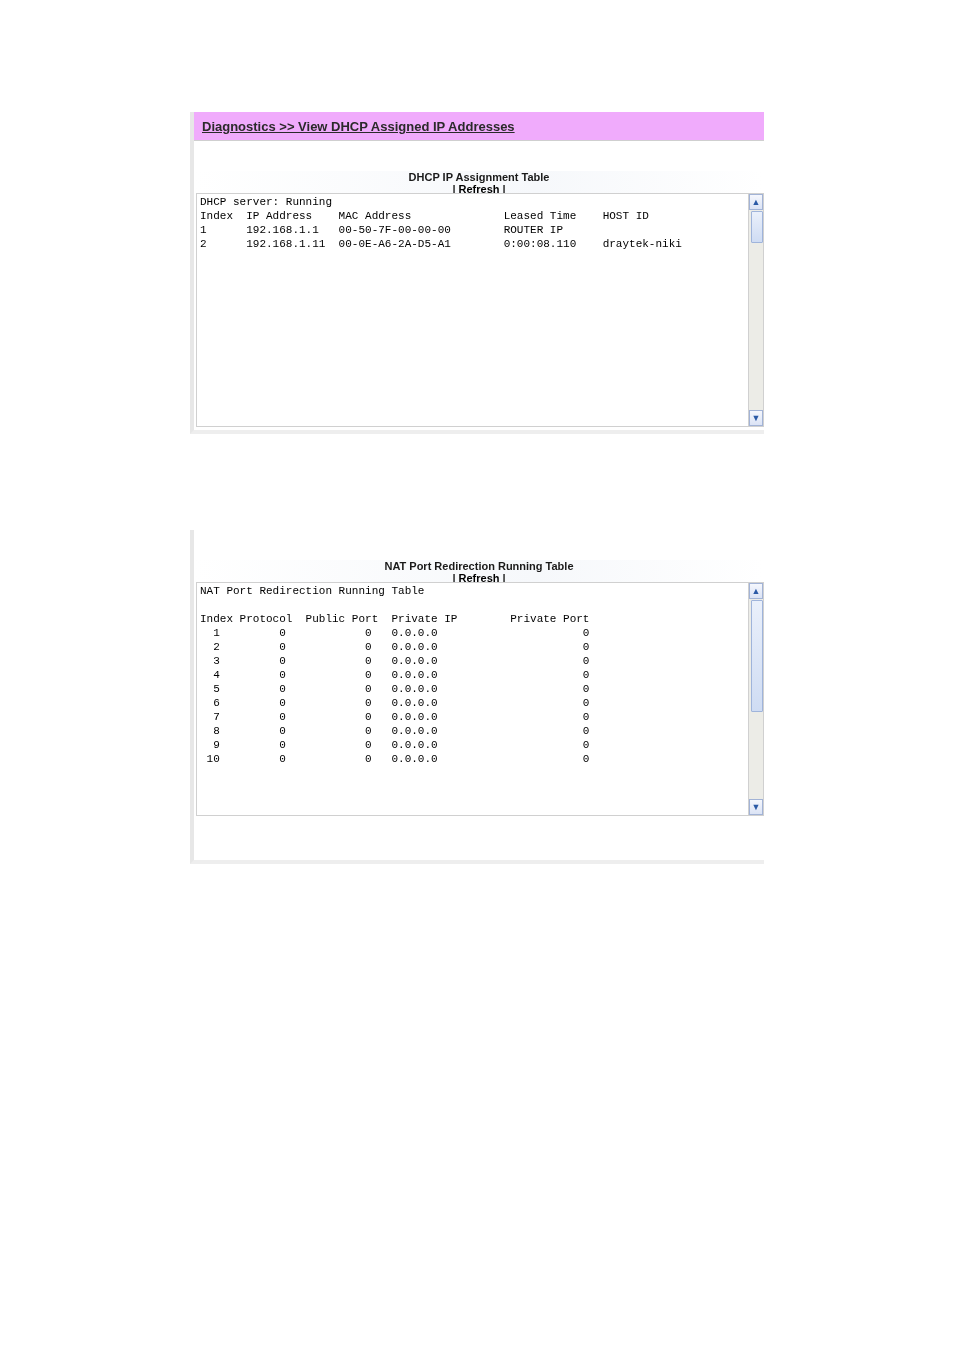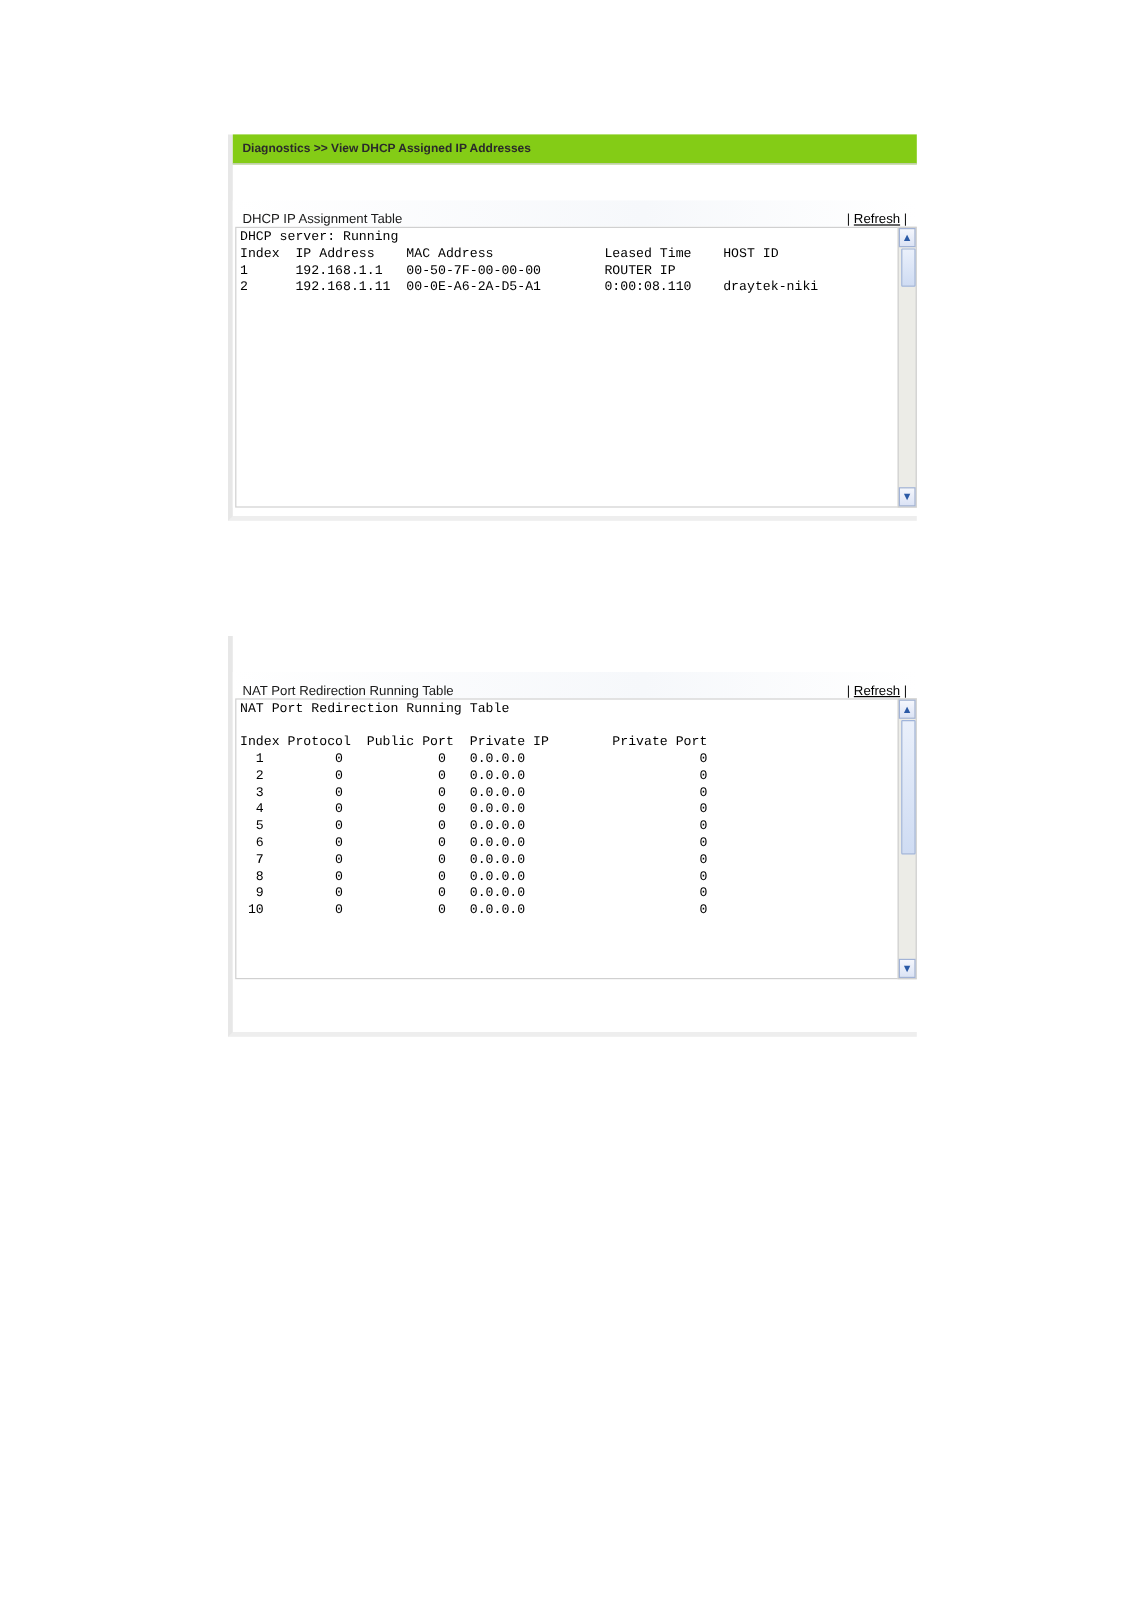--- a/index.html
+++ b/index.html
@@ -15,36 +15,38 @@
       margin-left: 190px;
       background: #ffffff;
       border-left: 4px solid #e7e7e7;
       border-bottom: 4px solid #eeeeee;
       position: relative;
     }
     .panel1 { margin-top: 112px; height: 318px; }
     .panel2 { margin-top: 96px; height: 330px; }
     .breadcrumb {
       font-weight: bold;
-      font-size: 10px;
+      font-size: 13px;
       color: #2a2a2a;
       padding: 7px 8px 6px 8px;
       border-bottom: 1px solid #cfcfcf;
-      background: #84cc16;
+      background: #f0abfc;
+      text-decoration: underline;
     }
     .titlebar {
       display: flex;
-      align-items: flex-end;
+      align-items: center;
       justify-content: space-between;
       padding: 0 8px;
       height: 22px;
-      font-weight: normal;
+      font-weight: bold;
       font-size: 11px;
       color: #1a1a1a;
       background: linear-gradient(to right, #ffffff, #f6f8fb 60%, #ffffff);
+      flex-direction: column;
     }
     .titlebar .right {
       white-space: nowrap;
     }
     .linktxt {
       text-decoration: underline;
       color: #000;
       cursor: pointer;
     }
     .scrollbox {

